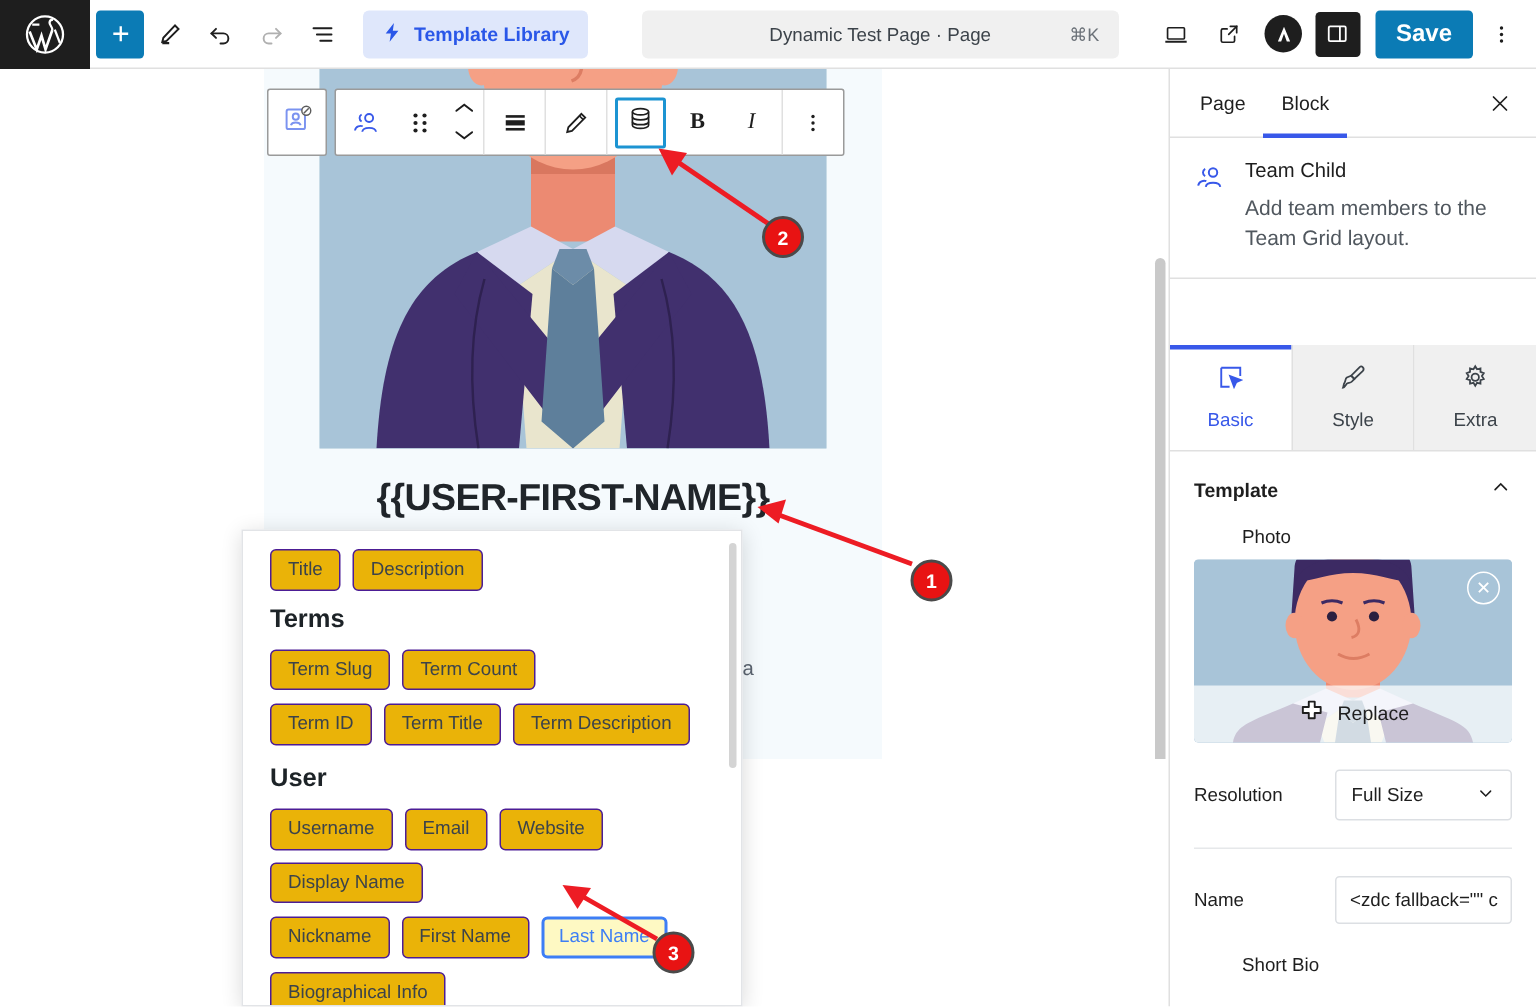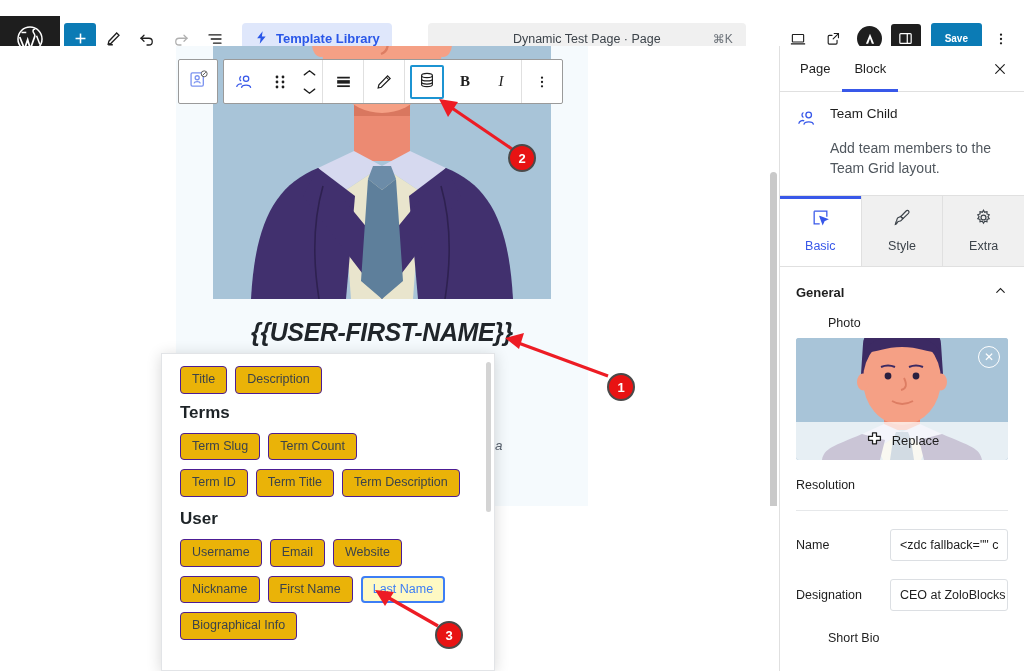--- a/index.html
+++ b/index.html
@@ -6,21 +6,21 @@
   html, body {
     width: 1024px; height: 671px;
     font-family: "Liberation Sans", sans-serif;
     background: #ffffff;
     overflow: hidden;
   }
   #app { position: relative; width: 1024px; height: 671px; }
 
   
   .topbar {
-    position: absolute; top: 16px; left: 0; width: 1024px; height: 46px;
+    position: absolute; top: 0; left: 0; width: 1024px; height: 46px;
     background: #ffffff; border-bottom: 1px solid #e0e0e0;
     display: flex; align-items: center;
   }
   .wp-logo {
     width: 60px; height: 46px; background: #1e1e1e;
     display: flex; align-items: center; justify-content: center;
     flex: 0 0 60px;
   }
   .wp-logo svg { width: 28px; height: 28px; }
   .tb-btn {
@@ -45,29 +45,29 @@
   .right-tools { margin-left: auto; display: flex; align-items: center; gap: 2px; padding-right: 6px; }
   .icon-square-dark {
     width: 30px; height: 30px; background: #1e1e1e; border-radius: 3px;
     display: flex; align-items: center; justify-content: center;
   }
   .avatar-dot {
     width: 25px; height: 25px; border-radius: 50%; background: #1e1e1e;
     display: flex; align-items: center; justify-content: center;
   }
   .save-btn {
-    background: #0b7bb5; color: #fff; font-size: 10px; font-weight: bold;
+    background: #0b7bb5; color: #fff; font-size: 16px; font-weight: bold;
     border-radius: 3px; height: 32px; padding: 0 14px;
     display: flex; align-items: center; justify-content: center; margin-left: 6px;
   }
 
   
   .canvas {
     position: absolute; top: 46px; left: 0; width: 779px; height: 460px;
-    background: #ffffff; overflow: hidden; font-style: italic;
+    background: #ffffff; overflow: hidden;
   }
   .content-col {
     position: absolute; left: 176px; top: 0; width: 412px; bottom: 0;
     background: #f5fafd;
   }
   .hero-img {
     position: absolute; left: 213px; top: 0px; width: 338px; height: 253px;
     background: #a8c4d8; overflow: hidden;
   }
   .hero-name {
@@ -145,28 +145,29 @@
   }
   .sb-tabs {
     display: flex; align-items: center; height: 46px; border-bottom: 1px solid #e0e0e0;
     padding: 0 8px; position: relative;
   }
   .sb-tab { font-size: 13px; color: #1e1e1e; padding: 0 12px; height: 46px; display: flex; align-items: center; }
   .sb-tab.active { font-weight: normal; box-shadow: inset 0 -3px 0 #3858e9; }
   .sb-close { margin-left: auto; width: 32px; height: 32px; display: flex; align-items: center; justify-content: center; }
   .sb-blockinfo { padding: 14px 16px 16px 16px; border-bottom: 1px solid #e0e0e0; display: flex; gap: 12px; }
   .sb-blockinfo .bi-icon { color: #3858e9; flex: 0 0 22px; padding-top: 2px; }
-  .bi-title { font-size: 13.5px; color: #1e1e1e; margin-bottom: 17px; }
+  .bi-title { font-size: 13.5px; color: #1e1e1e; margin-bottom: 7px; }
   .bi-desc { font-size: 14px; color: #50575e; line-height: 1.45; }
   .sb-subtabs { display: flex; border-bottom: 1px solid #e0e0e0; }
   .sb-subtab {
     flex: 1; height: 70px; display: flex; flex-direction: column;
     align-items: center; justify-content: center; gap: 9px;
     font-size: 12.5px; color: #3c434a; background: #f0f0f0;
     border-right: 1px solid #e0e0e0;
+    margin-top: 44px;
   }
   .sb-subtab:last-child { border-right: none; }
   .sb-subtab.active { background: #fff; color: #3858e9; box-shadow: inset 0 3px 0 #3858e9; }
   .sb-section { padding: 16px; }
   .sec-head { display: flex; align-items: center; justify-content: space-between; margin-bottom: 14px; }
   .sec-title { font-size: 13px; font-weight: bold; color: #1e1e1e; }
   .fld-label { font-size: 12.5px; color: #1e1e1e; margin-bottom: 8px; margin-left: 32px; }
   .photo-box {
     width: 212px; height: 122px; border-radius: 3px; overflow: hidden; position: relative;
     background: #a8c4d8;
@@ -470,20 +471,21 @@
         <div class="chip">Term ID</div>
         <div class="chip">Term Title</div>
         <div class="chip">Term Description</div>
       </div>
 
       <div class="pop-h" style="margin-top:12px;">User</div>
       <div class="chip-row">
         <div class="chip">Username</div>
         <div class="chip">Email</div>
         <div class="chip">Website</div>
+        <div class="chip">Display Name</div>
       </div>
       <div class="chip-row">
         <div class="chip">Nickname</div>
         <div class="chip">First Name</div>
         <div class="chip active">Last Name</div>
       </div>
       <div class="chip-row">
         <div class="chip">Biographical Info</div>
       </div>
 
@@ -544,21 +546,21 @@
             <circle cx="12" cy="12" r="3.1"></circle>
             <path d="M12 2.8 L13.5 5.3 L16.4 4.6 L16.4 7.5 L19.2 8.5 L17.6 11 L19.2 13.5 L16.4 14.5 L16.4 17.4 L13.5 16.7 L12 19.2 L10.5 16.7 L7.6 17.4 L7.6 14.5 L4.8 13.5 L6.4 11 L4.8 8.5 L7.6 7.5 L7.6 4.6 L10.5 5.3 Z"></path>
           </svg>
         </span>
         <span>Extra</span>
       </div>
     </div>
 
     <div class="sb-section">
       <div class="sec-head">
-        <span class="sec-title">General</span>
+        <span class="sec-title">Template</span>
         <span>
           <svg width="15" height="15" viewBox="0 0 24 24" stroke="#1e1e1e" stroke-width="1.8" fill="none" stroke-linecap="round">
             <polyline points="6,15 12,9 18,15"></polyline>
           </svg>
         </span>
       </div>
 
       <div class="fld-label">Photo</div>
       <div class="photo-box">
         <svg viewBox="0 0 212 122" width="212" height="122" preserveAspectRatio="xMidYMid slice">
@@ -589,33 +591,37 @@
             <svg width="19" height="19" viewBox="0 0 24 24" stroke="#1e1e1e" stroke-width="1.6" fill="#fff" stroke-linejoin="round">
               <path d="M9.5 3.5 L14.5 3.5 L14.5 8 L19.5 8 L19.5 13 L14.5 13 L14.5 17.5 L9.5 17.5 L9.5 13 L4.5 13 L4.5 8 L9.5 8 Z"></path>
             </svg>
           </span>
           <span>Replace</span>
         </div>
       </div>
 
       <div class="row-field">
         <span class="rf-label">Resolution</span>
+        <div class="select-box">
+          <span>Full Size</span>
+          <span>
+            <svg width="13" height="13" viewBox="0 0 24 24" stroke="#1e1e1e" stroke-width="1.8" fill="none" stroke-linecap="round">
+              <polyline points="6,10 12,16 18,10"></polyline>
+            </svg>
+          </span>
+        </div>
       </div>
 
       <div class="hr-sep"></div>
 
       <div class="row-field">
         <span class="rf-label">Name</span>
         <div class="text-input">&lt;zdc fallback="" c</div>
       </div>
 
-      <div class="row-field">
-        <span class="rf-label">Designation</span>
-        <div class="text-input">CEO at ZoloBlocks</div>
-      </div>
 
       <div class="fld-label" style="margin-top:20px;">Short Bio</div>
     </div>
   </div>
 
   <svg class="annot-svg">
 
     <line x1="608" y1="376" x2="513" y2="341" stroke="#ed1c24" stroke-width="3.2"></line>
     <polygon points="505,338 524,333 519,349" fill="#ed1c24"></polygon>
 

